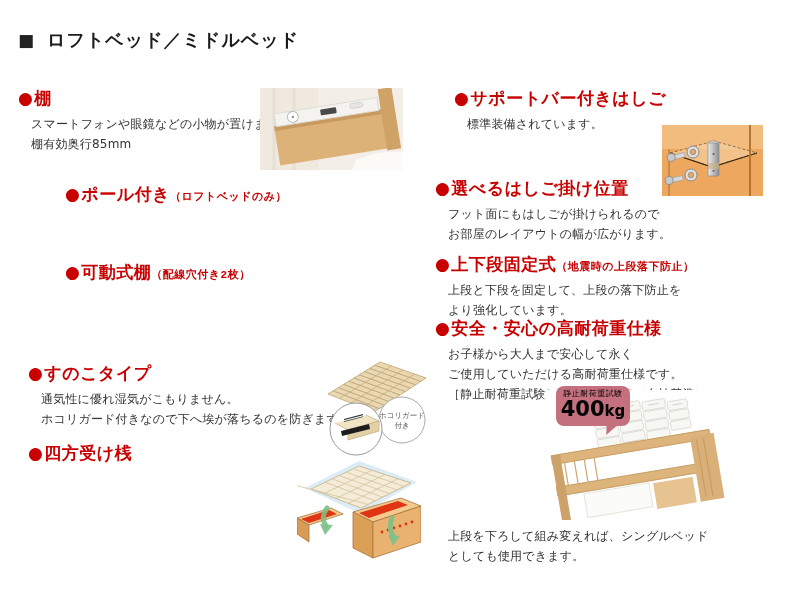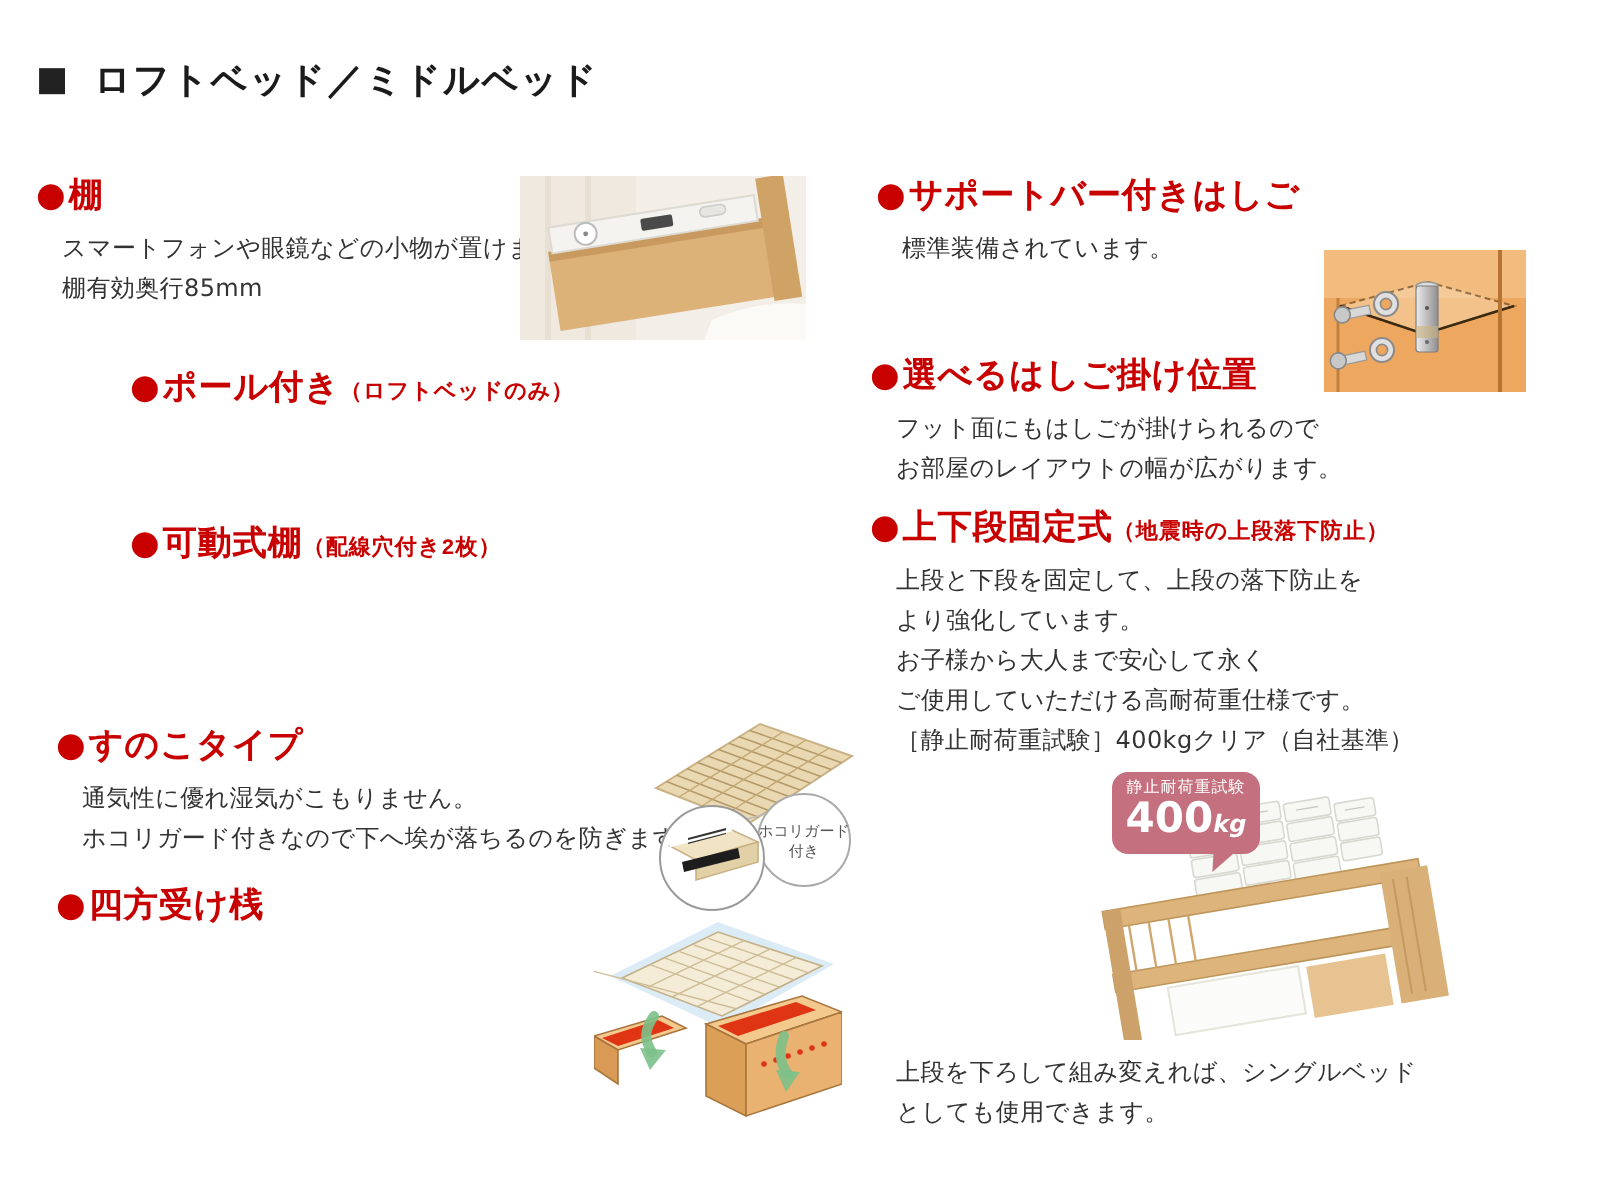--- a/index.html
+++ b/index.html
@@ -22,31 +22,31 @@
   .sec-note { font-size:11px; font-weight:bold; color:#c80000;font-family:Liberation Mono, monospace; }
   .sec-body { padding-left:13px; padding-top:2px; }
   .body-line {
     font-size:12px; color:#333333; line-height:20px; letter-spacing:0.2px;
     white-space:nowrap;
   }
   .illus { position:absolute; }
   .illus svg { display:block; }
   .load-badge {
     position:absolute; left:556px; top:386px; width:74px;
-    background:#c4707f; border-radius:8px; color:#ffffff; text-align:center;
+    background:#c4707f; border-radius:8px; color:#000000; text-align:center;
     padding:3px 2px 4px; z-index:5;
   }
   .load-badge::after {
     content:""; position:absolute; right:13px; bottom:-9px; width:0; height:0;
     border-top:11px solid #c4707f; border-left:3px solid transparent;
     border-right:9px solid transparent; transform:skewX(-18deg);
   }
   .badge-label { font-size:8px; letter-spacing:0.5px; line-height:10px; }
   .badge-value { font-size:21px; font-weight:bold; line-height:21px; }
-  .badge-unit { font-size:12px; font-weight:bold;font-style:italic; }
+  .badge-unit { font-size:15px; font-weight:bold; }
 </style>
 </head>
 <body>
 
 <div class="page">
 
   <div class="page-title">
     <span class="title-marker">■</span>
     <span>ロフトベッド／ミドルベッド</span>
   </div>
@@ -163,21 +163,21 @@
       </g>
       <g stroke="#7cc089" stroke-width="5" fill="none" stroke-linecap="round" opacity="0.9">
         <path d="M30 56 C 25 63, 25 68, 29 74"></path>
         <path d="M95 66 C 92 74, 93 80, 97 85"></path>
       </g>
       <polygon points="23,72 36,73 28,83" fill="#7cc089" opacity="0.9"></polygon>
       <polygon points="91,83 103,84 96,94" fill="#7cc089" opacity="0.9"></polygon>
     </svg>
   </div>
 
-  <section class="section" style="left:438px;top:88px">
+  <section class="section" style="left:454px;top:88px">
     <h2 class="sec-heading"><span class="bullet">●</span><span>サポートバー付きはしご</span><span class="sec-note"></span></h2>
     <div class="sec-body">
       <p class="body-line">標準装備されています。</p>
     </div>
   </section>
 
   <div class="illus" style="left:662px;top:125px">
     <svg width="101" height="71" viewBox="0 0 101 71">
       <defs>
         <linearGradient id="metal" x1="0" y1="0" x2="1" y2="0">
@@ -222,20 +222,21 @@
 
   <section class="section" style="left:435px;top:254px">
     <h2 class="sec-heading"><span class="bullet">●</span><span>上下段固定式</span><span class="sec-note">（地震時の上段落下防止）</span></h2>
     <div class="sec-body">
       <p class="body-line">上段と下段を固定して、上段の落下防止を</p>
       <p class="body-line">より強化しています。</p>
     </div>
   </section>
 
   <section class="section" style="left:435px;top:318px">
+    <h2 class="sec-heading"><span class="bullet">●</span><span>安全・安心の高耐荷重仕様</span><span class="sec-note"></span></h2>
     <div class="sec-body">
       <p class="body-line">お子様から大人まで安心して永く</p>
       <p class="body-line">ご使用していただける高耐荷重仕様です。</p>
       <p class="body-line">［静止耐荷重試験］400kgクリア（自社基準）</p>
     </div>
   </section>
 
   <div class="illus" style="left:545px;top:390px">
     <svg width="183" height="130" viewBox="0 0 183 130">
       <rect width="183" height="130" fill="#ffffff"></rect>

